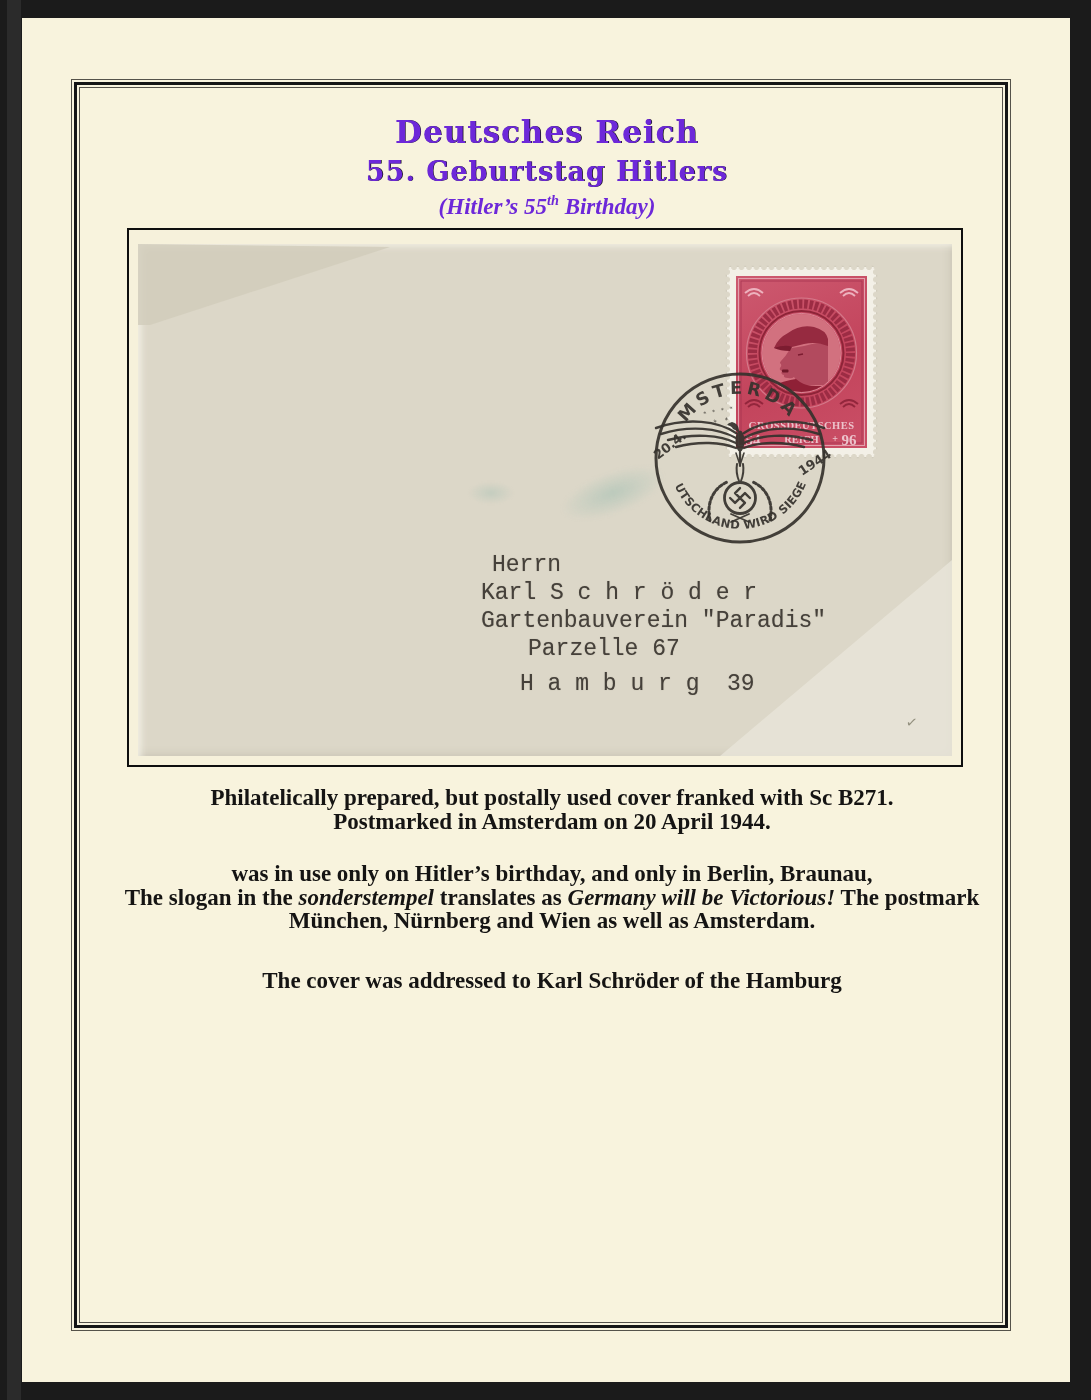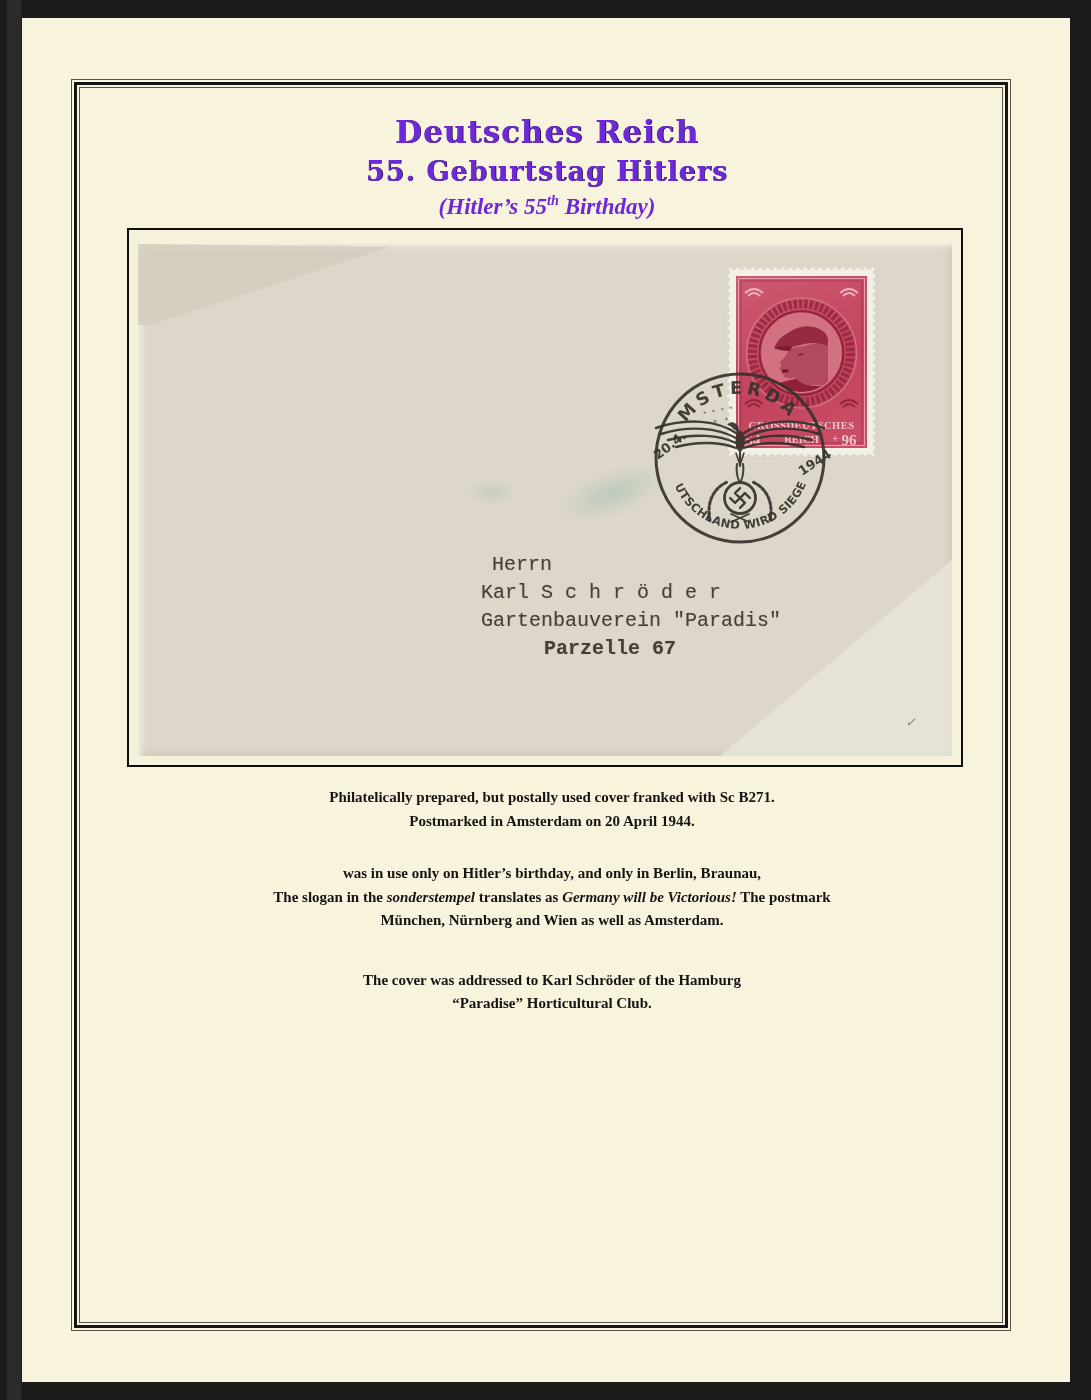--- a/index.html
+++ b/index.html
@@ -68,33 +68,33 @@
   .perf{position:absolute;background-image:radial-gradient(circle, #dcd7c8 0 2.6px, rgba(220,215,200,0) 3.1px);background-size:7.5px 7.5px;background-position:center;}
   .perf-top{left:-2px;right:-2px;top:-3.7px;height:7.5px;}
   .perf-bottom{left:-2px;right:-2px;bottom:-3.7px;height:7.5px;}
   .perf-left{top:-2px;bottom:-2px;left:-3.7px;width:7.5px;}
   .perf-right{top:-2px;bottom:-2px;right:-3.7px;width:7.5px;}
   .stamp-panel{position:absolute;left:9px;top:9px;width:131px;height:172px;
     background:linear-gradient(155deg,#cd5a70 0%,#c3445c 55%,#ca4f66 100%);}
   
   .address{
     position:absolute;left:343px;top:307px;
-    font-family:"Liberation Mono", monospace;font-size:20px;line-height:28px;
+    font-family:"Liberation Mono", monospace;font-size:23px;line-height:28px;
     color:#45403a;text-shadow:0 0 1px rgba(70,62,50,.35);white-space:pre;
   }
   .address .tline:nth-child(1){margin-left:11px;}
   .address .tline:nth-child(2){}
   .address .tline:nth-child(3){margin-left:0;}
-  .address .tline:nth-child(4){margin-left:63px;font-weight:bold;}
+  .address .tline:nth-child(4){margin-left:47px;}
   .address .tline:nth-child(5){margin-left:39px;margin-top:7px;}
   
   .pm-svg{position:absolute;left:0;top:0;width:814px;height:512px;}
   
   .captions{position:absolute;left:60px;top:768px;width:930px;padding-left:10px;box-sizing:border-box;
-    text-align:center;color:#151413;font-weight:bold;font-size:15px;line-height:23.5px;}
+    text-align:center;color:#151413;font-weight:bold;font-size:23px;line-height:23.5px;}
   .cap-block{margin:0 0 0 0;}
   .cap-2{margin-top:29px;}
   .cap-3{margin-top:36px;}
 </style>
 </head>
 <body>
 
 <div class="bg-strip"></div>
 
 <div class="page">
@@ -205,35 +205,34 @@
           <circle cx="0" cy="58" r="15.5" stroke-width="2.8"></circle>
           <g transform="translate(0,58) rotate(45)" stroke-width="2.4">
             <path d="M-7 0 H7 M0 -7 V7 M0 -7 H7 M7 0 V7 M0 7 H-7 M-7 0 V-7"></path>
           </g>
           <path d="M-30 80 C-34 62 -26 48 -13 42" stroke-width="3" stroke-dasharray="2.8 2.4"></path>
           <path d="M30 80 C34 62 26 48 13 42" stroke-width="3" stroke-dasharray="2.8 2.4"></path>
           <path d="M-9 82 L9 74 M-9 74 L9 82" stroke-width="1.8"></path>
         </g>
       </svg>
 
-      <div class="address"><div class="tline">Herrn</div><div class="tline">Karl S c h r ö d e r</div><div class="tline">Gartenbauverein "Paradis"</div><div class="tline">Parzelle 67</div></div>
+      <div class="address"><div class="tline">Herrn</div><div class="tline">Karl S c h r ö d e r</div><div class="tline">Gartenbauverein "Paradis"</div><div class="tline">Parzelle 67</div><div class="tline">H a m b u r g  39</div></div>
 
       <div class="pencil-check">✓</div>
     </div>
   </div>
 
   <div class="captions">
     <div class="cap-block cap-1">
         <div class="tline"><span>Philatelically prepared, but postally used cover franked with Sc B271.</span></div>
         <div class="tline"><span>Postmarked in Amsterdam on 20 April 1944.</span></div>
       </div>
     <div class="cap-block cap-2">
         <div class="tline"><span>was in use only on Hitler’s birthday, and only in Berlin, Braunau,</span></div>
         <div class="tline"><span>The slogan in the </span><span style="font-style: italic;">sonderstempel</span><span> translates as </span><span style="font-style: italic;">Germany will be Victorious!</span><span> The postmark</span></div>
         <div class="tline"><span>München, Nürnberg and Wien as well as Amsterdam.</span></div>
       </div>
     <div class="cap-block cap-3">
         <div class="tline"><span>The cover was addressed to Karl Schröder of the Hamburg</span></div>
-        <div class="tline"><span>“Paradise” Horticultural Club.</span></div>
       </div>
   </div>
 
 </div>
 
 </body></html>

